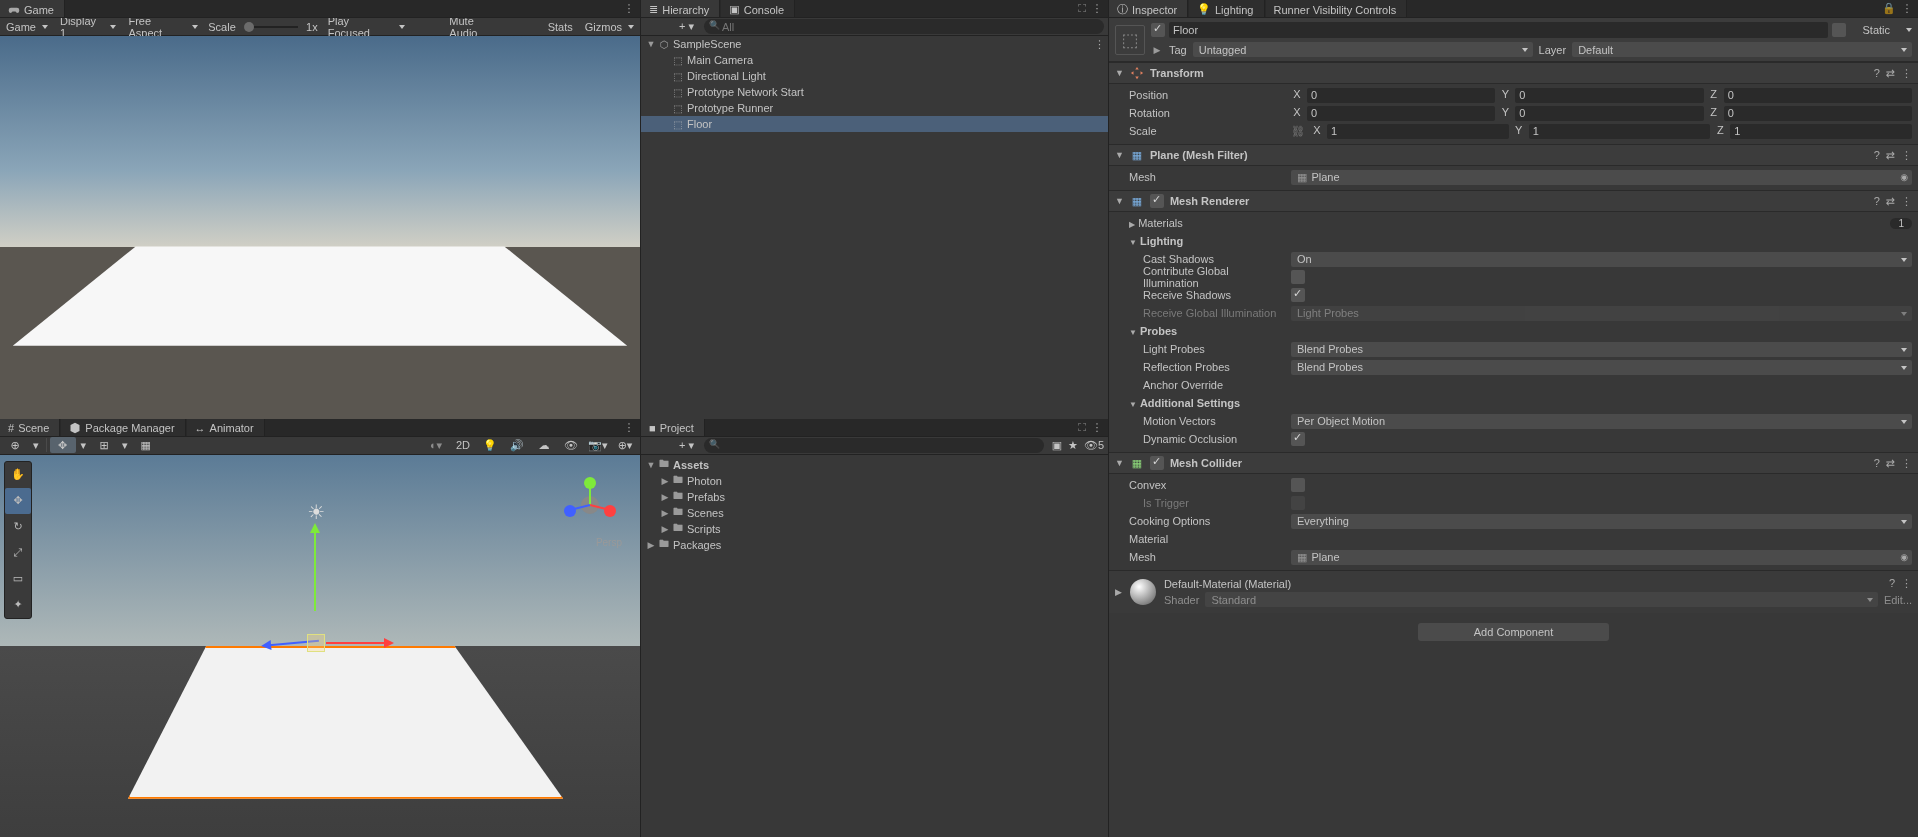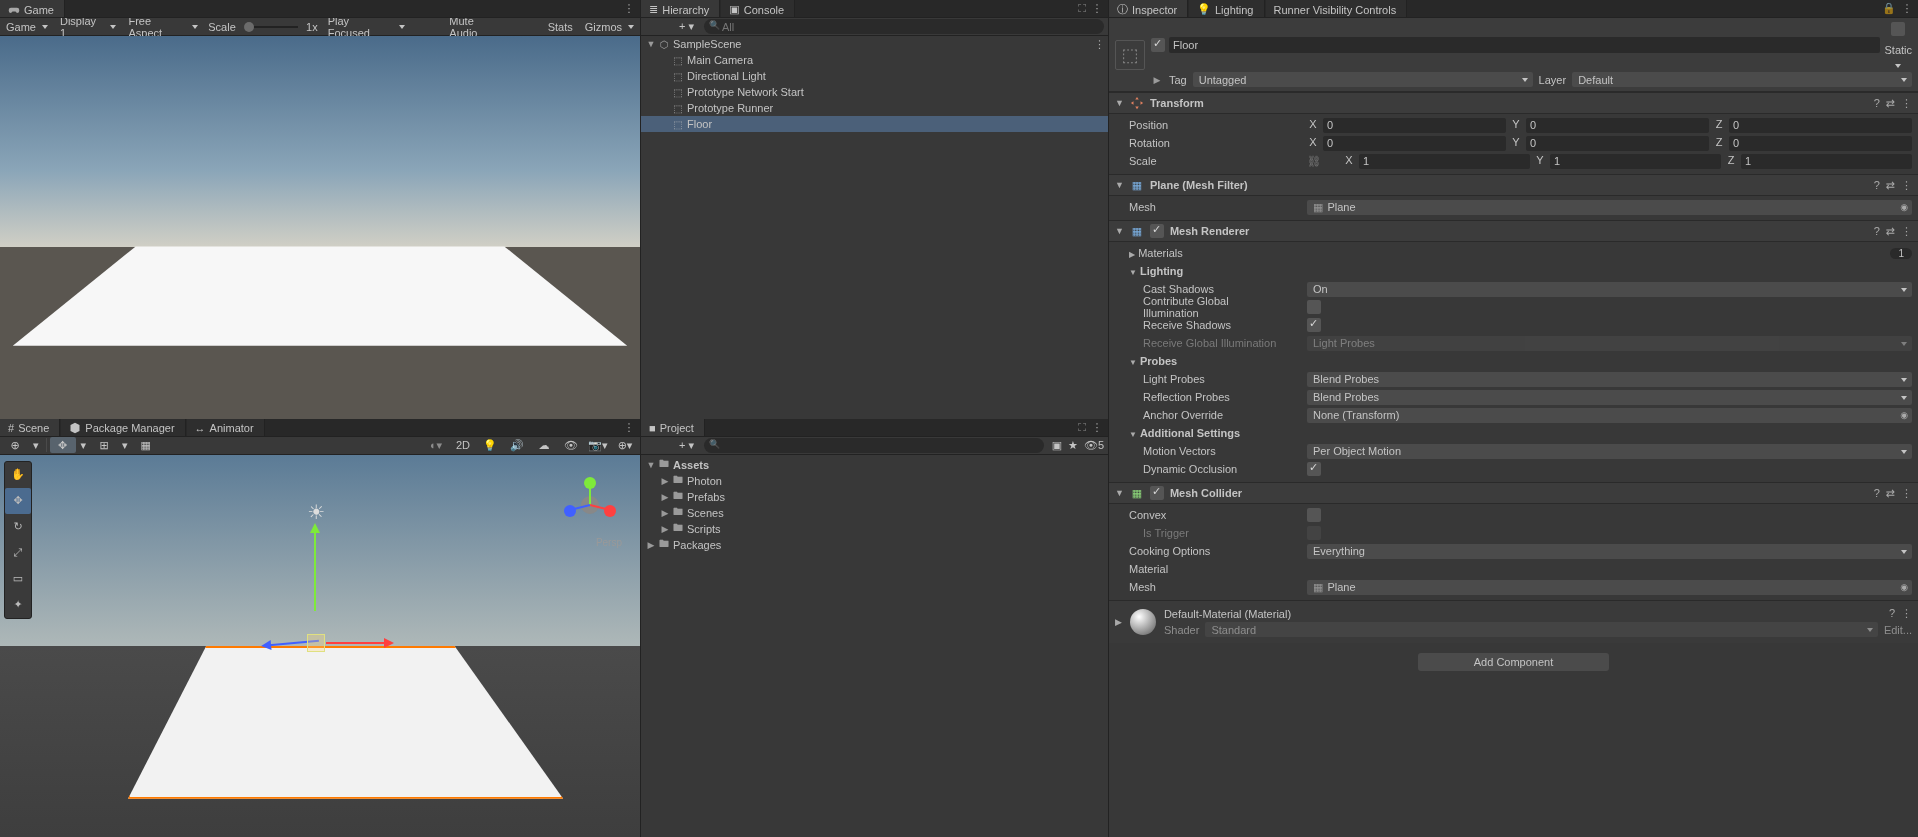--- a/index.html
+++ b/index.html
@@ -70,36 +70,36 @@
 .fav-bar { margin-left: auto; font-size: 10px; padding: 0 4px; color: #999; display: flex; align-items: center; gap: 6px; }
 
 .insp-body { flex: 1; background: #383838; overflow: auto; }
 .obj-header { background: #3c3c3c; padding: 4px 6px; display: flex; align-items: center; gap: 6px; border-bottom: 1px solid #2a2a2a; }
 .obj-icon { width: 30px; height: 30px; border: 1px solid #555; border-radius: 2px; display:flex; align-items:center; justify-content:center; font-size:18px; color:#888; }
 .obj-name-row { flex: 1; display: flex; flex-direction: column; gap: 2px; }
 .name-line { display: flex; gap: 4px; align-items: center; }
 .chk { width: 14px; height: 14px; background: #555; border-radius: 2px; position: relative; }
 .chk.on::after { content: "✓"; position: absolute; left: 2px; top: -1px; font-size: 11px; color: #d8d8d8; }
 .name-input { flex: 1; background: #2a2a2a; border: none; height: 16px; color: #c4c4c4; padding: 0 4px; border-radius: 2px; }
-.static-chk { margin-left: auto; display: flex; align-items: center; gap: 8px; flex-direction: column; }
+.static-chk { margin-left: auto; display: flex; align-items: center; gap: 16px; }
 .static-chk::after { content: ""; border-left: 3px solid transparent; border-right: 3px solid transparent; border-top: 4px solid #c4c4c4; }
 .tag-row { display: flex; gap: 6px; align-items: center; margin-top: 2px; }
 .dd { background: #4b4b4b; border-radius: 2px; padding: 1px 6px; display: flex; align-items: center; min-width: 80px; height: 15px; position: relative; }
 .dd::after { content: ""; position: absolute; right: 5px; top: 6px; border-left: 3px solid transparent; border-right: 3px solid transparent; border-top: 4px solid #c4c4c4; }
 .dd.wide { flex: 1; }
 
 .comp-header { background: #3c3c3c; height: 22px; display: flex; align-items: center; padding: 0 6px; gap: 6px; border-top: 1px solid #2a2a2a; border-bottom: 1px solid #2a2a2a; }
 .comp-fold { font-size: 9px; color: #aaa; }
 .comp-icon { width: 14px; height: 14px; display:flex; align-items:center; justify-content:center; }
 .comp-title { font-weight: 600; }
 .comp-right { margin-left: auto; display: flex; gap: 6px; align-items: center; opacity: .8; }
 .comp-right span { cursor: pointer; }
 
 .comp-body { padding: 2px 6px 4px 6px; }
-.prop-row { display: flex; align-items: center; height: 18px; gap: 20px; }
+.prop-row { display: flex; align-items: center; height: 18px; gap: 4px; }
 .prop-label { width: 172px; padding-left: 14px; }
 .prop-label.sub { padding-left: 28px; color: #c4c4c4; }
 .prop-label.subdim { padding-left: 28px; color: #7a7a7a; }
 .prop-label.hdr { padding-left: 14px; font-weight: 600; }
 .fold-sm::before { content: "▼"; font-size: 8px; margin-right: 3px; color: #aaa; }
 .fold-sm-r::before { content: "▶"; font-size: 8px; margin-right: 3px; color: #aaa; }
 .num3 { display: flex; gap: 4px; flex: 1; }
 .axis-lbl { width: 12px; text-align: center; }
 .num-in { flex: 1; background: #2a2a2a; border: none; height: 15px; color: #c4c4c4; padding: 0 4px; border-radius: 2px; }
 .obj-field { flex: 1; background: #4b4b4b; border-radius: 2px; padding: 1px 6px; display: flex; align-items: center; height: 15px; position: relative; }
@@ -511,23 +511,20 @@
             </div>
           </div>
         <div class="prop-row">
             <span class="prop-label sub">Reflection Probes</span>
             <div class="dd wide">
               <span>Blend Probes</span>
             </div>
           </div>
         <div class="prop-row">
             <span class="prop-label sub">Anchor Override</span>
-            <div class="obj-field">
-              <span>None (Transform)</span>
-            </div>
           </div>
         <div class="prop-row">
             <span class="prop-label hdr fold-sm">Additional Settings</span>
           </div>
         <div class="prop-row">
             <span class="prop-label sub">Motion Vectors</span>
             <div class="dd wide">
               <span>Per Object Motion</span>
             </div>
           </div>

